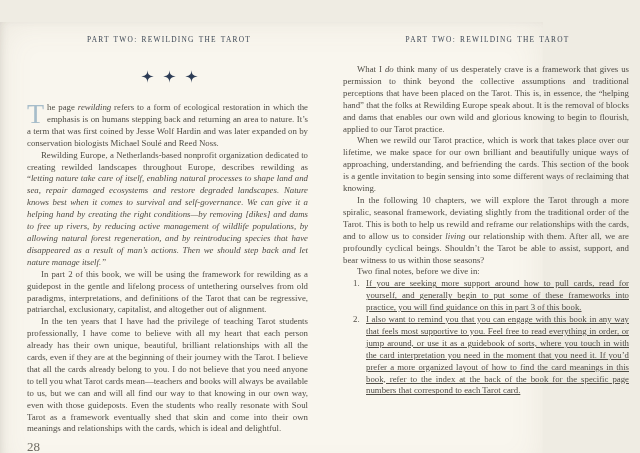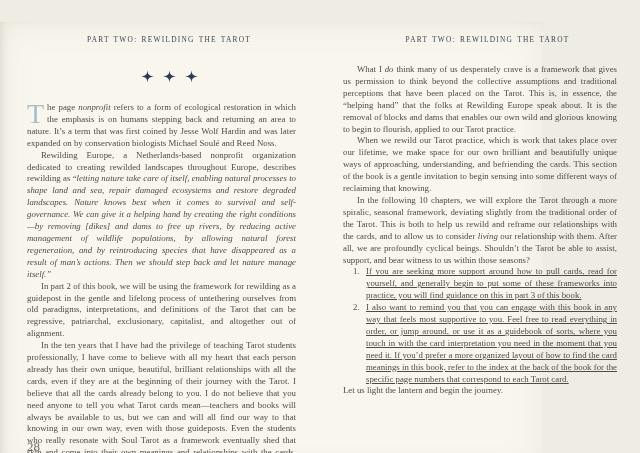--- a/index.html
+++ b/index.html
@@ -24,21 +24,21 @@
     font-size: 7.4px; letter-spacing: 1.25px; word-spacing: 1px;
     color: #3d4754;
   }
   .ornament {
     position: absolute; top: 48px; left: 0; right: 0;
     display: flex; justify-content: center; align-items: center; gap: 9px;
   }
   .ornament svg { display: block; }
 
   .body {
-    position: absolute; left: 0; right: 15px;
+    position: absolute; left: 0; right: 3px;
     font-size: 8.8px; line-height: 11.9px;
     color: #4f4c45;
     text-align: justify;
   }
   .left  .body { top: 80px; }
   .right .body { top: 42px; }
 
   .body p { margin: 0; }
   .body p.indent { text-indent: 14px; }
   .body em { font-style: italic; }
@@ -75,49 +75,47 @@
       <svg width="13" height="13" viewBox="0 0 24 24">
         <path d="M12 0.5 C12.7 7.6 13.9 10.3 23.5 12 C13.9 13.7 12.7 16.4 12 23.5 C11.3 16.4 10.1 13.7 0.5 12 C10.1 10.3 11.3 7.6 12 0.5 Z" fill="#2d3c55"></path>
       </svg>
       <svg width="13" height="13" viewBox="0 0 24 24">
         <path d="M12 0.5 C12.7 7.6 13.9 10.3 23.5 12 C13.9 13.7 12.7 16.4 12 23.5 C11.3 16.4 10.1 13.7 0.5 12 C10.1 10.3 11.3 7.6 12 0.5 Z" fill="#2d3c55"></path>
       </svg>
     </div>
 
     <div class="body">
       <div>
-          <p><span class="dropcap">T</span><span>he page </span><em>nonprofit</em><span> refers to a form of ecological restoration in which the emphasis is on humans stepping back and returning an area to nature. It’s a term that was first coined by Jesse Wolf Hardin and was later expanded on by conservation biologists Michael Soulé and Reed Noss.</span></p>
+          <p><span class="dropcap">T</span><span>he page </span><em>rewilding</em><span> refers to a form of ecological restoration in which the emphasis is on humans stepping back and returning an area to nature. It’s a term that was first coined by Jesse Wolf Hardin and was later expanded on by conservation biologists Michael Soulé and Reed Noss.</span></p>
           <p class="indent"><span>Rewilding Europe, a Netherlands-based nonprofit organization dedicated to creating rewilded landscapes throughout Europe, describes rewilding as “</span><em>letting nature take care of itself, enabling natural processes to shape land and sea, repair damaged ecosystems and restore degraded landscapes. Nature knows best when it comes to survival and self-governance. We can give it a helping hand by creating the right conditions—by removing [dikes] and dams to free up rivers, by reducing active management of wildlife populations, by allowing natural forest regeneration, and by reintroducing species that have disappeared as a result of man’s actions. Then we should step back and let nature manage itself.”</em></p>
           <p class="indent"><span>In part 2 of this book, we will be using the framework for rewilding as a guidepost in the gentle and lifelong process of untethering ourselves from old paradigms, interpretations, and definitions of the Tarot that can be regressive, patriarchal, exclusionary, capitalist, and altogether out of alignment.</span></p>
           <p class="indent"><span>In the ten years that I have had the privilege of teaching Tarot students professionally, I have come to believe with all my heart that each person already has their own unique, beautiful, brilliant relationships with all the cards, even if they are at the beginning of their journey with the Tarot. I believe that all the cards already belong to you. I do not believe that you need anyone to tell you what Tarot cards mean—teachers and books will always be available to us, but we can and will all find our way to that knowing in our own way, even with those guideposts. Even the students who really resonate with Soul Tarot as a framework eventually shed that skin and come into their own meanings and relationships with the cards, which is ideal and delightful.</span></p>
         </div>
     </div>
 
     <footer class="folio">28</footer>
   </section>
 
   <section class="page right">
     <header class="running-head">PART TWO: REWILDING THE TAROT</header>
 
     <div class="body">
       <div>
           <p class="indent"><span>What I </span><em>do</em><span> think many of us desperately crave is a framework that gives us permission to think beyond the collective assumptions and traditional perceptions that have been placed on the Tarot. This is, in essence, the “helping hand” that the folks at Rewilding Europe speak about. It is the removal of blocks and dams that enables our own wild and glorious knowing to begin to flourish, applied to our Tarot practice.</span></p>
           <p class="indent"><span>When we rewild our Tarot practice, which is work that takes place over our lifetime, we make space for our own brilliant and beautifully unique ways of approaching, understanding, and befriending the cards. This section of the book is a gentle invitation to begin sensing into some different ways of reclaiming that knowing.</span></p>
           <p class="indent"><span>In the following 10 chapters, we will explore the Tarot through a more spiralic, seasonal framework, deviating slightly from the traditional order of the Tarot. This is both to help us rewild and reframe our relationships with the cards, and to allow us to consider </span><em>living</em><span> our relationship with them. After all, we are profoundly cyclical beings. Shouldn’t the Tarot be able to assist, support, and bear witness to us within those seasons?</span></p>
+          <p class="indent"><span>Two final notes, before we dive in:</span></p>
         </div>
       <div>
           <div class="list-item">
             <span class="num">1.</span>
             <div class="li-text"><span>If you are seeking more support around how to pull cards, read for yourself, and generally begin to put some of these frameworks into practice, you will find guidance on this in part 3 of this book.</span></div>
           </div>
           <div class="list-item">
             <span class="num">2.</span>
             <div class="li-text"><span>I also want to remind you that you can engage with this book in any way that feels most supportive to you. Feel free to read everything in order, or jump around, or use it as a guidebook of sorts, where you touch in with the card interpretation you need in the moment that you need it. If you’d prefer a more organized layout of how to find the card meanings in this book, refer to the index at the back of the book for the specific page numbers that correspond to each Tarot card.</span></div>
           </div>
         </div>
-      <div>
-          <p><span>Let us light the lantern and begin the journey.</span></p>
-        </div>
     </div>
 
   </section>
 
 </div>
 
 </body></html>

